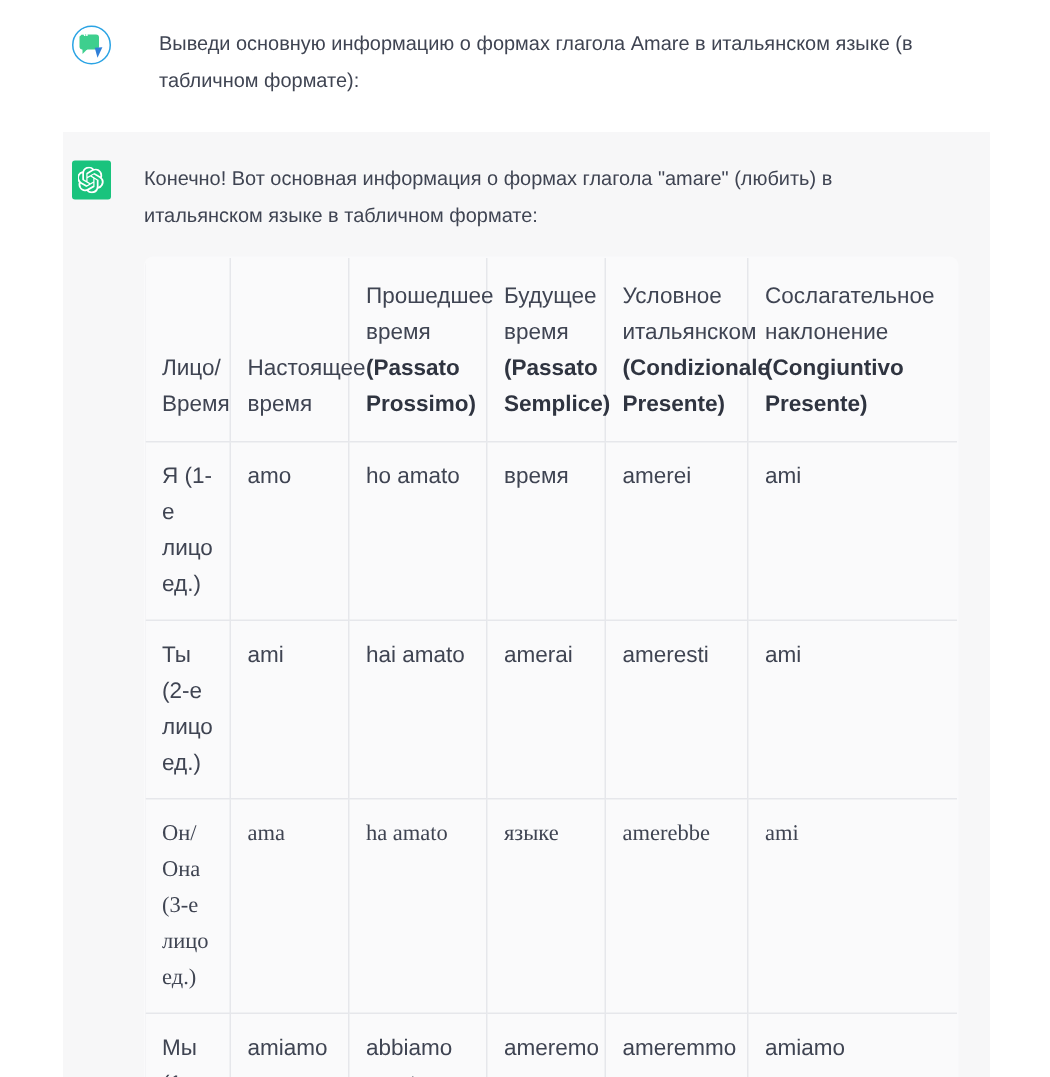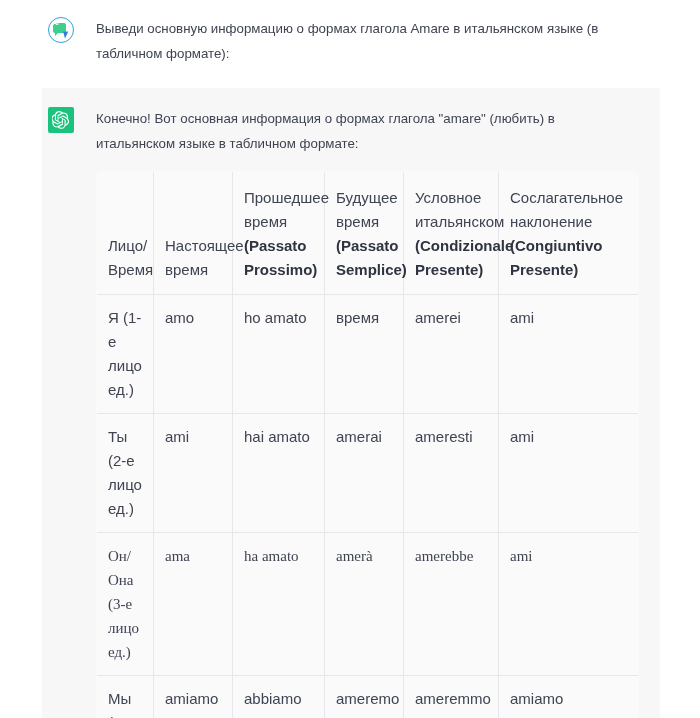--- a/index.html
+++ b/index.html
@@ -87,21 +87,21 @@
     bottom: 4px;
     width: 0;
     height: 0;
     border-left: 5px solid #2f7fd8;
     border-bottom: 6px solid transparent;
     border-top: 1px solid transparent;
     transform: rotate(-15deg);
   }
 
   .msg-text {
-    margin-left: 22px;
+    margin-left: 32px;
     font-size: 13.3px;
     line-height: 25px;
     color: #3f4452;
     max-width: 510px;
   }
 
   
   .turn-assistant {
     position: absolute;
     left: 42px;
@@ -280,21 +280,21 @@
                 <td>ami</td>
                 <td>hai amato</td>
                 <td>amerai</td>
                 <td>ameresti</td>
                 <td>ami</td>
               </tr>
               <tr class="r-xtall">
                 <td class="person">Он/ Она (3-е лицо ед.)</td>
                 <td>ama</td>
                 <td>ha amato</td>
-                <td>amerà</td>
+                <td>языке</td>
                 <td>amerebbe</td>
                 <td>ami</td>
               </tr>
               <tr class="r-tall">
                 <td class="person">Мы (1-е лицо мн.)</td>
                 <td>amiamo</td>
                 <td>abbiamo amato</td>
                 <td>ameremo</td>
                 <td>ameremmo</td>
                 <td>amiamo</td>

